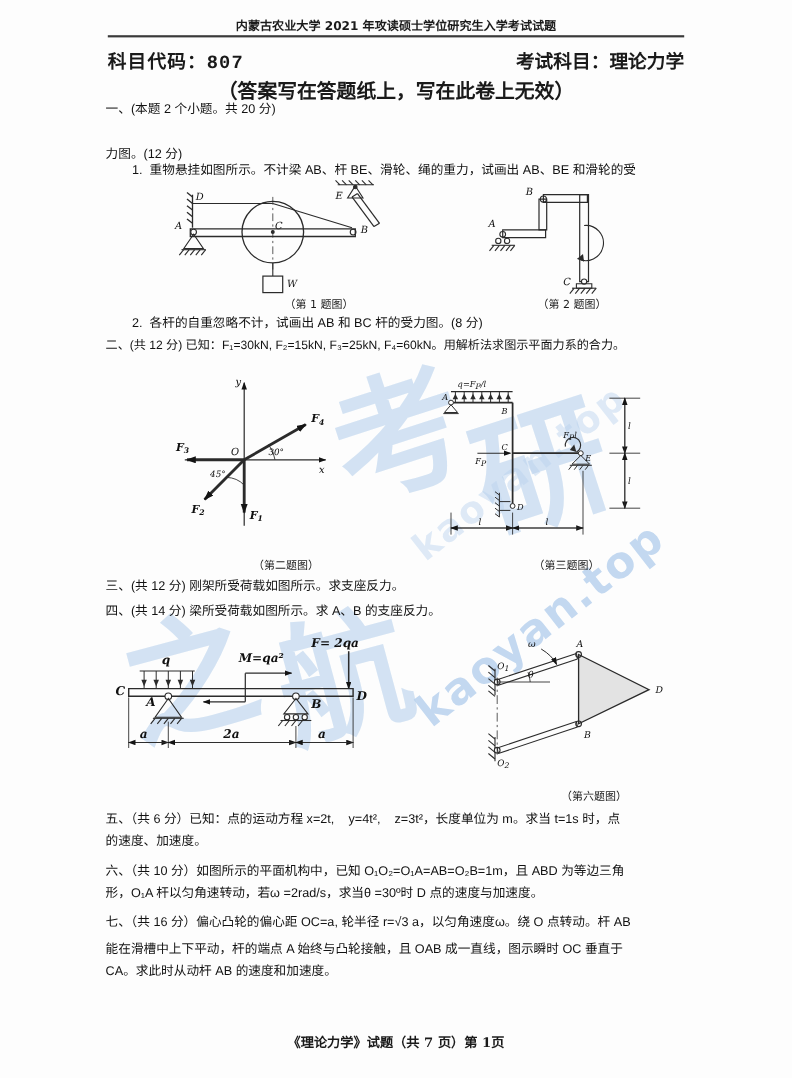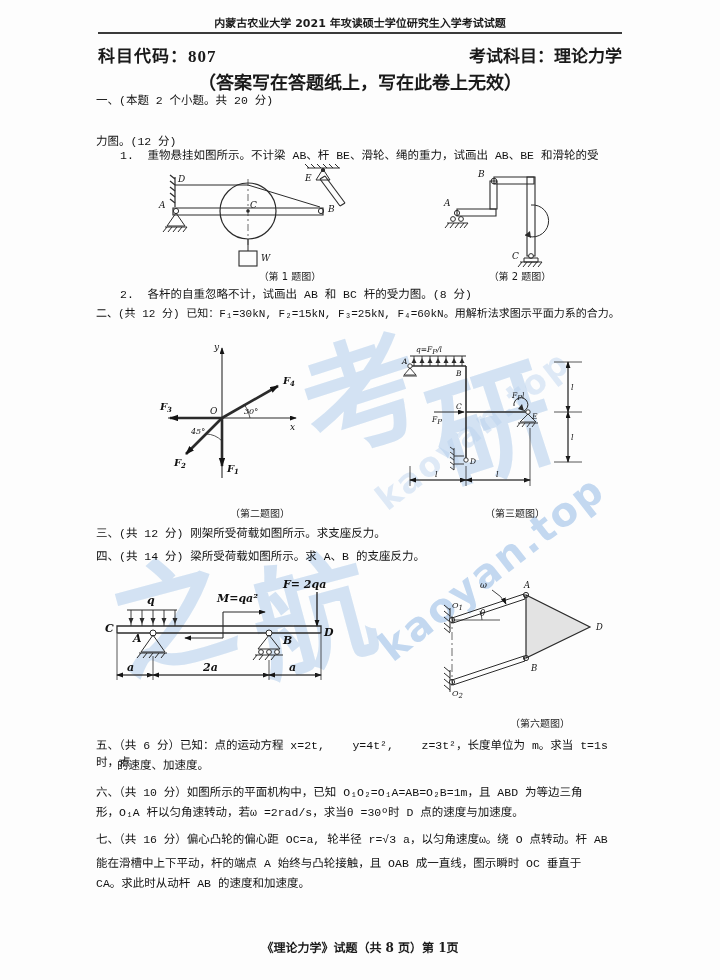--- a/index.html
+++ b/index.html
@@ -52,35 +52,35 @@
     z-index:3;
   }
   .hdr-rule{
     position:absolute;left:98px;top:32px;width:524px;height:2px;
     background:#3a3a3a;z-index:3;
   }
   .subj-row{
     position:absolute;left:98px;top:42px;width:524px;
     display:flex;justify-content:space-between;align-items:baseline;
     font-size:17px;font-weight:700;
-    font-family:Liberation Serif, serif;
+    font-family:Liberation Mono, monospace;
     z-index:3;
   }
   .subj-row .code{letter-spacing:1px;}
   .notice{
     position:absolute;left:98px;top:68px;width:524px;
     text-align:center;font-size:18px;font-weight:700;
     z-index:3;
   }
   
   .txt{
     position:absolute;
     font-size:11.5px;
     line-height:17px;
-    font-family:Liberation Mono, monospace;
+    font-family:Liberation Sans, sans-serif;
     color:#121212;
     z-index:3;
     white-space:pre-wrap;
   }
   .cap{
     position:absolute;
     font-size:10px;
     text-align:center;
     font-family:"DejaVu Sans","Liberation Sans",sans-serif;
     color:#1b1b1b;
@@ -498,24 +498,24 @@
       <text class="lbl" x="52" y="18" style="font-size:8.5px">ω</text>
 
       <line class="ln" x1="24" y1="50" x2="72" y2="50" stroke-width=".8"></line>
       <path class="ln" d="M54,50 A30,30 0 0 0 52,41" stroke-width=".8"></path>
       <text class="lbl" x="52" y="46" style="font-size:8.5px">θ</text>
     </svg>
   </div>
   <div class="cap" style="left:440px;top:715px;width:200px;text-align:center;">（第六题图）</div>
 
   <div class="txt" style="left:96px;top:737px;width:535px;">五、（共 6 分）已知：点的运动方程 x=2t,    y=4t²,    z=3t²，长度单位为 m。求当 t=1s 时，点</div>
-  <div class="txt" style="left:96px;top:757px;width:535px;margin-left:21px;">的速度、加速度。</div>
+  <div class="txt" style="left:96px;top:757px;width:535px;">的速度、加速度。</div>
 
   <div class="txt" style="left:96px;top:784px;width:535px;">六、（共 10 分）如图所示的平面机构中，已知 O₁O₂=O₁A=AB=O₂B=1m，且 ABD 为等边三角</div>
   <div class="txt" style="left:96px;top:804px;width:535px;">形，O₁A 杆以匀角速转动，若ω =2rad/s，求当θ =30º时 D 点的速度与加速度。</div>
 
   <div class="txt" style="left:96px;top:831px;width:535px;">七、（共 16 分）偏心凸轮的偏心距 OC=a, 轮半径 r=√3 a，以匀角速度ω。绕 O 点转动。杆 AB</div>
   <div class="txt" style="left:96px;top:875px;width:535px;">CA。求此时从动杆 AB 的速度和加速度。</div>
   <div class="txt" style="left:96px;top:855px;width:535px;">能在滑槽中上下平动，杆的端点 A 始终与凸轮接触，且 OAB 成一直线，图示瞬时 OC 垂直于</div>
 
-  <div class="foot">《理论力学》试题（共 8 页）第 1页</div>
+  <div class="foot">《理论力学》试题（共 7 页）第 1页</div>
 
 </div>
 
 </body></html>

